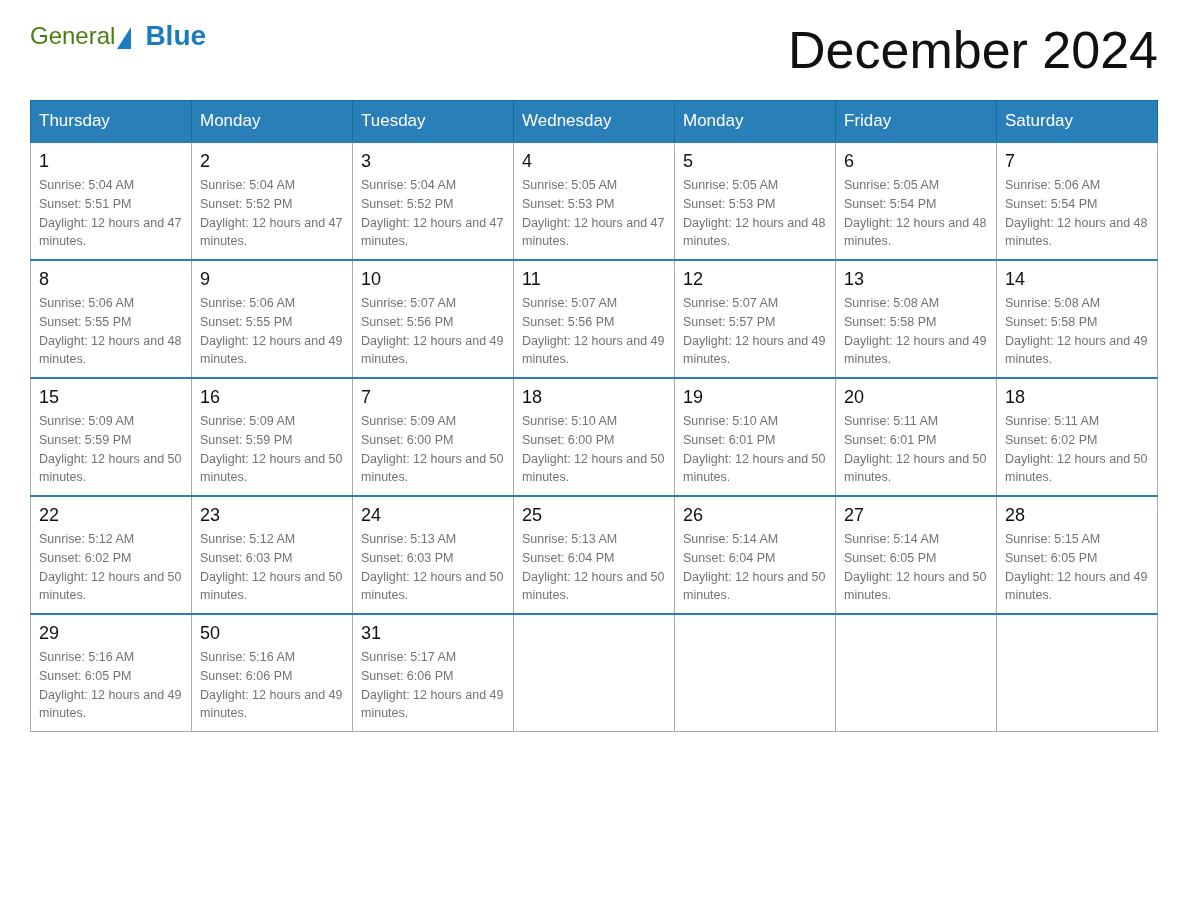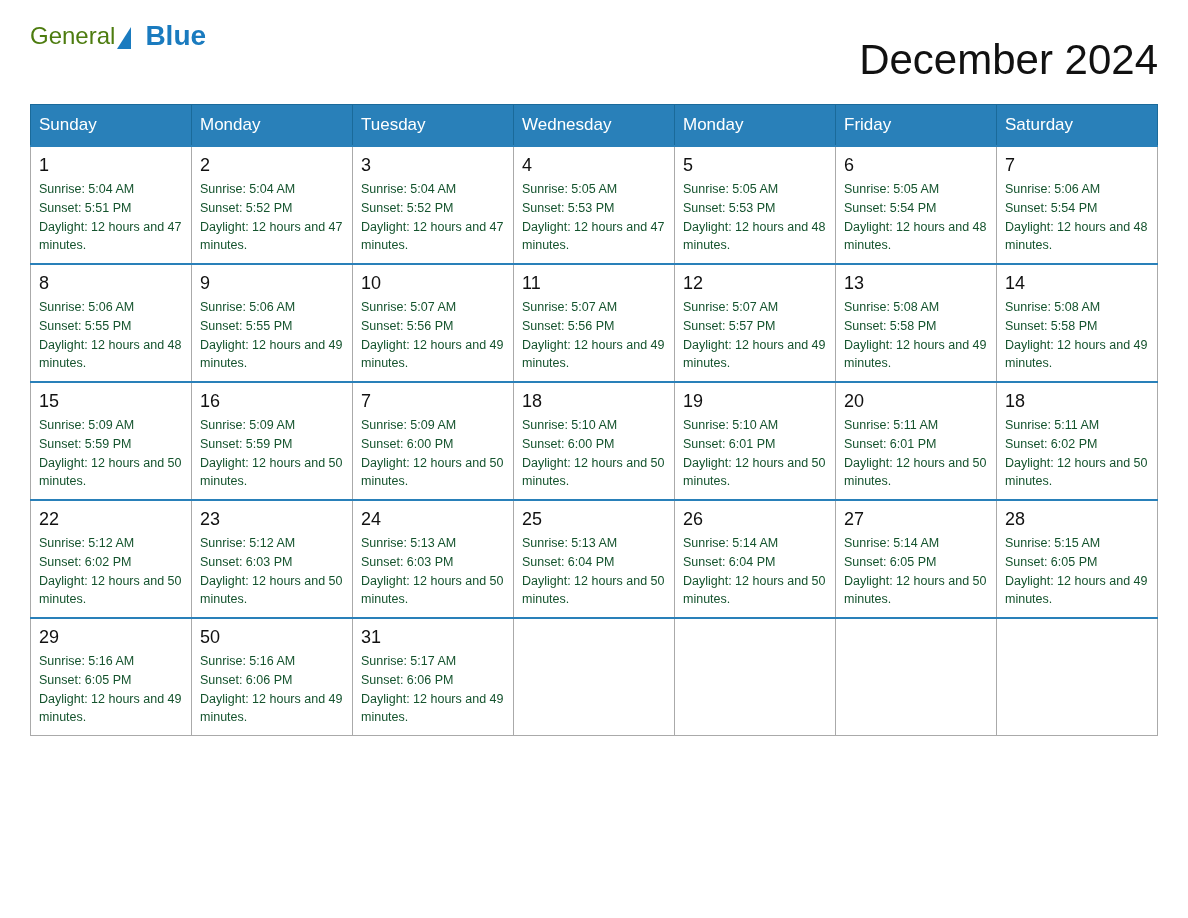--- a/index.html
+++ b/index.html
@@ -47,24 +47,23 @@
     }
     .logo-blue-text {
       font-size: 28px;
       font-weight: bold;
       color: #1a7bbf;
     }
     .title-section {
       text-align: right;
     }
     .month-title {
-      font-size: 42px;
+      font-size: 52px;
       font-weight: normal;
       color: #111;
-      margin-top: 16px;
     }
     .location {
       font-size: 22px;
       color: #555;
       margin-top: 4px;
     }
     .calendar {
       width: 100%;
       border-collapse: collapse;
     }
@@ -90,21 +89,21 @@
     .day-number {
       font-size: 18px;
       font-weight: normal;
       color: #111;
       margin-bottom: 4px;
       display: block;
     }
     .day-info {
       font-size: 12.5px;
       line-height: 1.5;
-      color: #14532d;
+      color: #737373;
     }
     .calendar tr td {
       border-top: 2px solid #2980b9;
     }
     .calendar tr td + td {
       border-top: 2px solid #2980b9;
     }
     .calendar tbody tr:first-child td {
       border-top: 2px solid #2980b9;
     }
@@ -126,21 +125,21 @@
     </div>
   </div>
   <div class="title-section">
     <div class="month-title">December 2024</div>
   </div>
 </div>
 
 <table class="calendar">
   <thead>
     <tr>
-      <th>Sunday</th>
+      <th>Thursday</th>
       <th>Monday</th>
       <th>Tuesday</th>
       <th>Wednesday</th>
       <th>Monday</th>
       <th>Friday</th>
       <th>Saturday</th>
     </tr>
   </thead>
   <tbody id="calendar-body">
   <tr>

